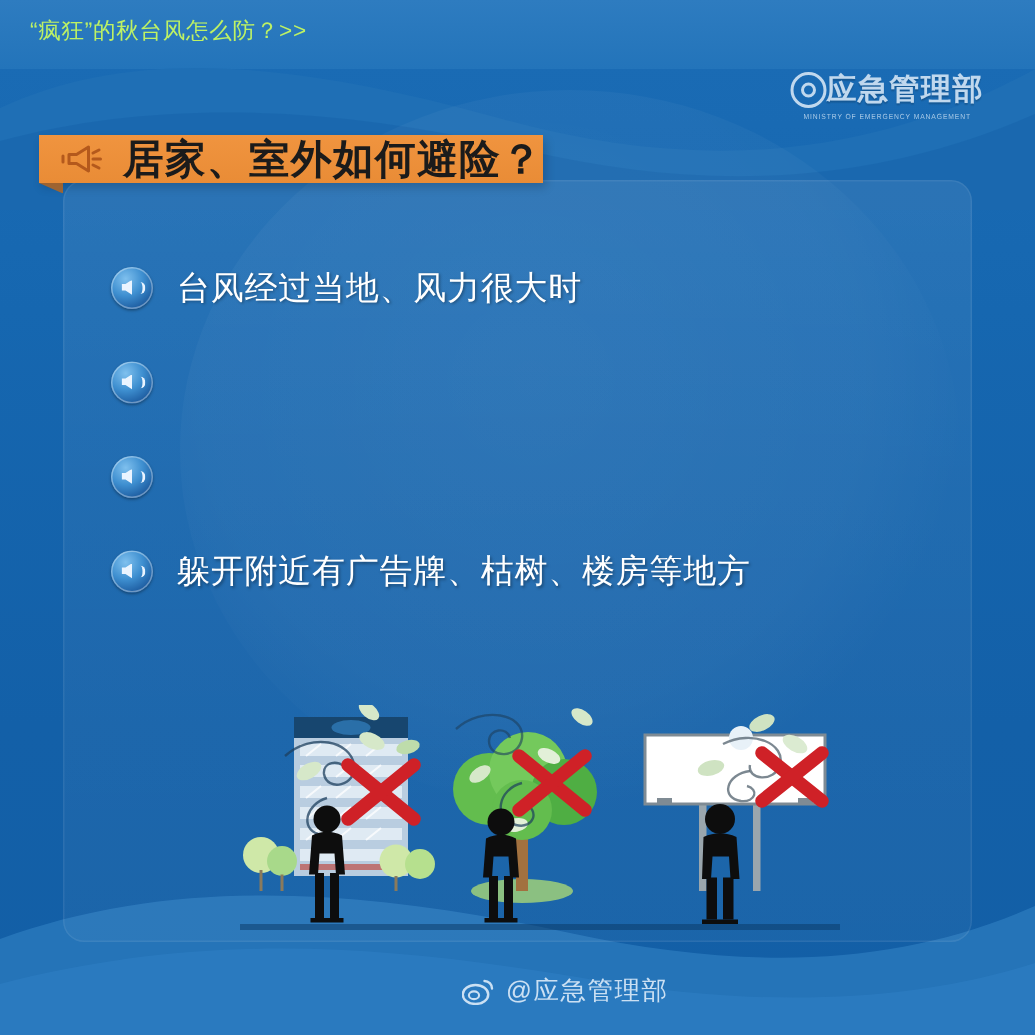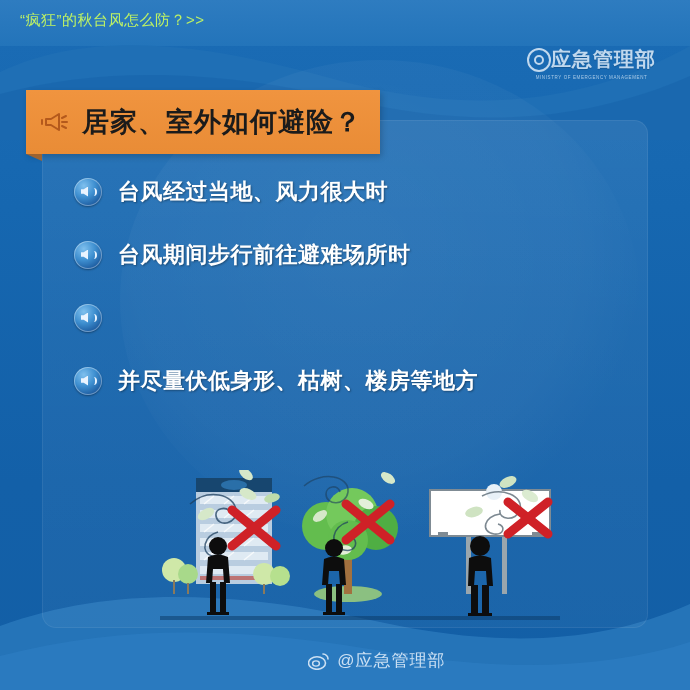--- a/index.html
+++ b/index.html
@@ -96,22 +96,22 @@
     letter-spacing: 0.6px;
     margin-top: 2px;
     color: #b7d3ec;
     transform: scaleY(1.1);
   }
 
   
   .title-banner {
     position: absolute;
     left: 26px; top: 90px;
-    height: 64px;
-    padding: 0 18px 0 14px;
+    height: 32px;
+    padding: 0 0 0 14px;
     background: linear-gradient(180deg, #f0943f 0%, #e98c36 100%);
     display: flex;
     align-items: center;
     gap: 12px;
     box-shadow: 2px 3px 6px rgba(0,0,0,0.18);
     z-index: 6;
   }
   .title-banner::after {
     content: "";
     position: absolute;
@@ -178,21 +178,21 @@
   .speaker-icon::after {
     content: "";
     position: absolute;
     left: 16px; top: 10px;
     width: 5px; height: 8px;
     border-right: 2px solid #eaf4ff;
     border-radius: 0 50% 50% 0 / 0 50% 50% 0;
   }
   .bullet-text {
     font-size: 22px;
-    font-weight: bold;
+    font-weight: normal;
     color: #ffffff;
     letter-spacing: 0.5px;
     white-space: nowrap;
     text-shadow: 1px 1px 2px rgba(0,0,0,0.35);
     font-family: "DejaVu Sans", sans-serif;
   }
 
   
   .illustration {
     position: absolute;
@@ -277,28 +277,27 @@
     <span class="title-text">居家、室外如何避险？</span>
   </div>
 
   <div class="bullets">
     <div class="bullet">
       <span class="speaker-icon"></span>
       <span class="bullet-text">台风经过当地、风力很大时</span>
     </div>
     <div class="bullet">
       <span class="speaker-icon"></span>
-      <span class="bullet-text">台风期间步行前往避难场所时</span>
     </div>
     <div class="bullet">
       <span class="speaker-icon"></span>
     </div>
     <div class="bullet">
       <span class="speaker-icon"></span>
-      <span class="bullet-text">并尽量伏低身形、枯树、楼房等地方</span>
+      <span class="bullet-text">躲开附近有广告牌、枯树、楼房等地方</span>
     </div>
   </div>
 
   <div class="illustration">
     <svg width="400" height="150" viewBox="0 0 400 150" aria-hidden="true">
 
       <g>
         <rect x="36" y="8" width="76" height="106" fill="#b9cde0"></rect>
         <rect x="36" y="8" width="76" height="14" fill="#17466f"></rect>
         <ellipse cx="74" cy="15" rx="13" ry="5" fill="#2a6fa8"></ellipse>

